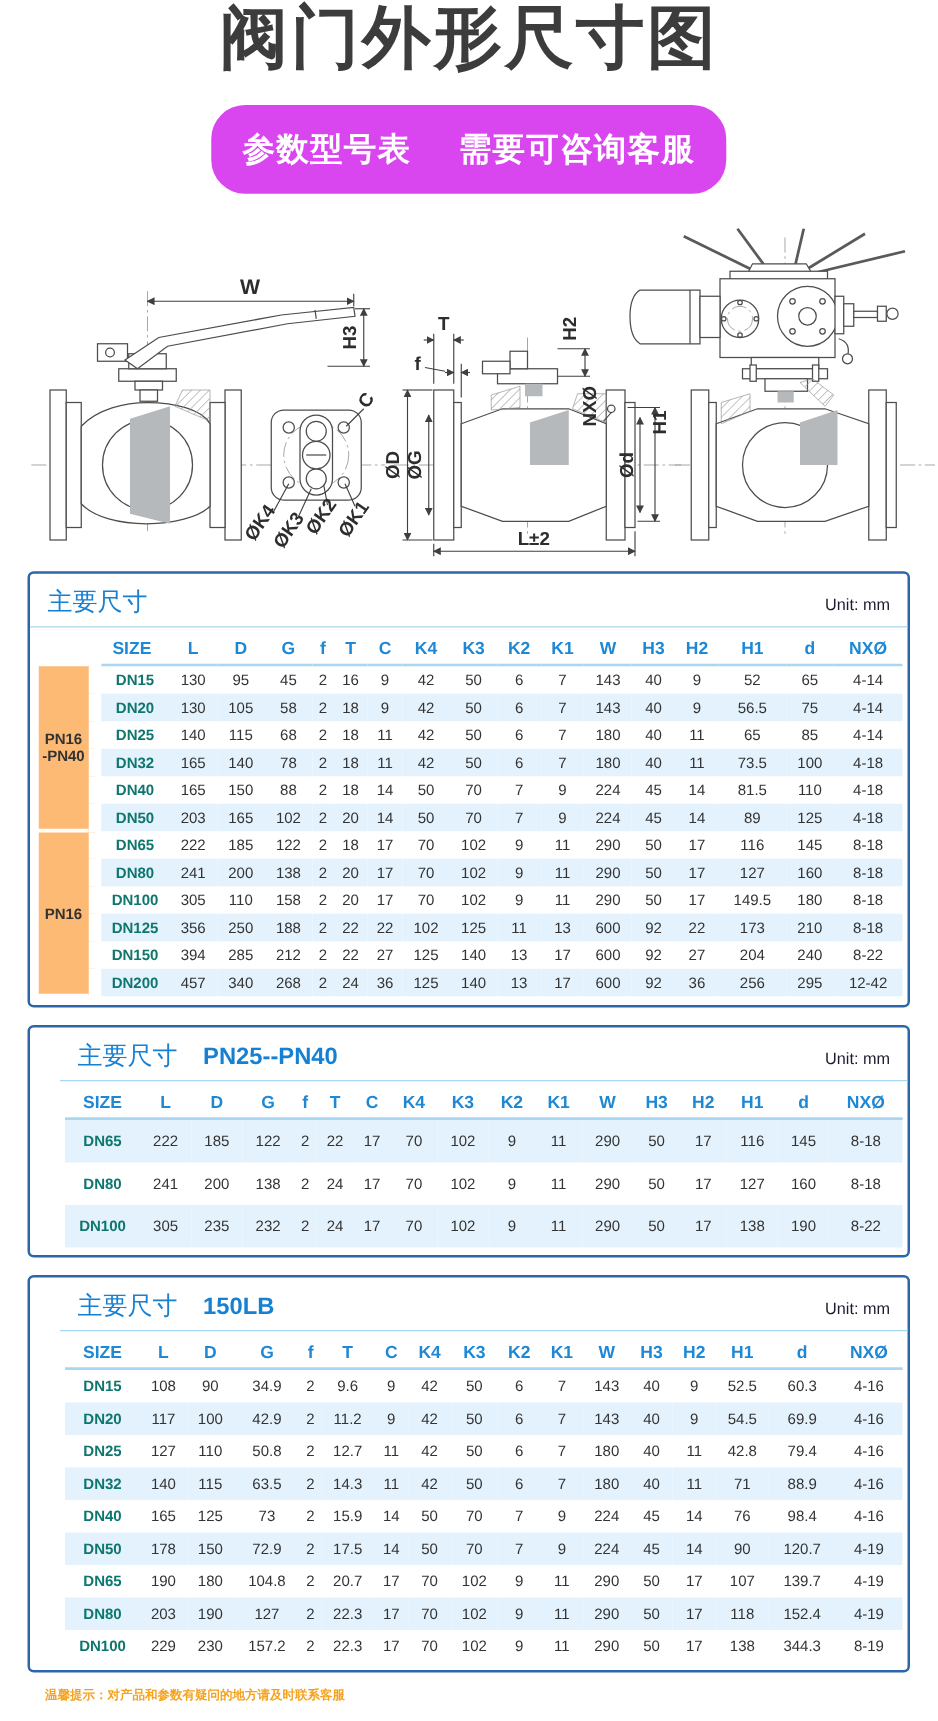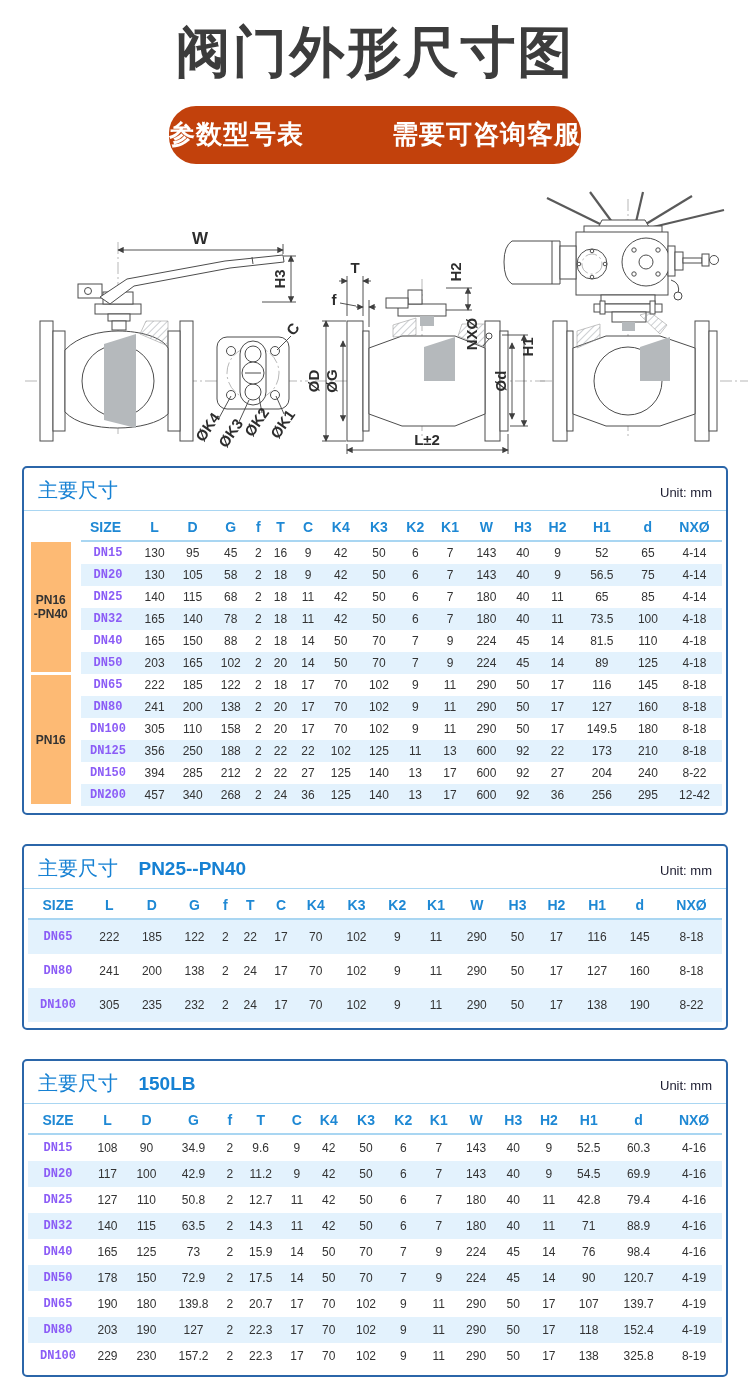--- a/index.html
+++ b/index.html
@@ -2,54 +2,54 @@
 <html><head>
 <meta charset="utf-8">
 <style>
   * { margin:0; padding:0; box-sizing:border-box; }
   html,body { background:#fff; }
   body {
     width:750px; height:1377px; margin:0 auto; position:relative; overflow:hidden;
     font-family:"Liberation Sans","DejaVu Sans",sans-serif; color:#333;
   }
   .page-title {
-    margin-top:22px; text-align:center;
+    text-align:center;
     font-size:55px; font-weight:800; color:#3c3c3c; letter-spacing:2px; line-height:1.1;
   }
   .banner {
-    width:412px; height:58px; margin:23px auto 0; background:#c2410c; border-radius:27px;
-    display:flex; align-items:center; justify-content:space-between; gap:38px;
+    width:412px; height:71px; margin:23px auto 0; background:#d946ef; border-radius:27px;
+    display:flex; align-items:center; justify-content:center; gap:38px;
     color:#fff; font-size:26px; font-weight:700; letter-spacing:1px;
   }
   .drawing { display:block; width:750px; height:282px; margin-top:20px; }
 
   .card {
     margin:0 22px; border:2px solid #2B66A9; border-radius:5px; background:#fff;
   }
-  .card + .card { margin-top:29px; }
+  .card + .card { margin-top:14px;padding-left:24px; }
   .card-head {
     display:flex; justify-content:space-between; align-items:baseline;
     padding:9px 14px 6px 14px; border-bottom:1px solid #A9D6F2;
   }
   .card-title { color:#1681D3; font-size:20px; font-weight:400; }
   .card-sub   { color:#1681D3; font-size:19px; font-weight:700; margin-left:16px; }
   .unit       { color:#1c1c30; font-size:13px; }
 
   table.dim { width:calc(100% - 8px); margin:2px 4px 6px 4px; border-collapse:collapse; text-align:center; }
   table.dim thead th {
     color:#1E88D4; font-size:14px; font-weight:700; padding:6px 2px 5px 2px;
     border-bottom:2px solid #A9D6F2; white-space:nowrap;
   }
   table.dim th.th-size { width:60px; }
   table.dim th.gcol { width:46px; border-bottom:2px solid #A9D6F2; }
   table.dim td { font-size:12px; color:#333; white-space:nowrap; }
   #tbl0 td { padding:4px 2px; }
   #tbl1 td { padding:10px 2px; }
   #tbl2 td { padding:6px 2px; }
-  table.dim td.size { font-weight:700; color:#8b5cf6;font-family:Liberation Mono, monospace; }
+  table.dim td.size { font-weight:700; color:#0f766e; }
   table.dim td.group {
     background:#fdba74; font-weight:600; color:#333; font-size:12px;
     border-right:10px solid #fff; border-left:3px solid #fff;
     border-top:3px solid #fff; border-bottom:3px solid #fff;
   }
   .stripe-even tbody tr:nth-child(even) td:not(.group) { background:#E3F2FD; }
   .stripe-odd  tbody tr:nth-child(odd)  td:not(.group) { background:#E3F2FD; }
 
   .footer-note { margin:11px 0 0 36px; color:#F5A31E; font-size:10px; font-weight:700; }
 
@@ -744,21 +744,21 @@
             <td>45</td>
             <td>14</td>
             <td>90</td>
             <td>120.7</td>
             <td>4-19</td>
           </tr>
           <tr>
             <td class="size">DN65</td>
             <td>190</td>
             <td>180</td>
-            <td>139.8</td>
+            <td>104.8</td>
             <td>2</td>
             <td>20.7</td>
             <td>17</td>
             <td>70</td>
             <td>102</td>
             <td>9</td>
             <td>11</td>
             <td>290</td>
             <td>50</td>
             <td>17</td>
@@ -794,21 +794,21 @@
             <td>22.3</td>
             <td>17</td>
             <td>70</td>
             <td>102</td>
             <td>9</td>
             <td>11</td>
             <td>290</td>
             <td>50</td>
             <td>17</td>
             <td>138</td>
-            <td>325.8</td>
+            <td>344.3</td>
             <td>8-19</td>
           </tr>
         </tbody>
     </table>
   </section>
 
   <div class="footer-note">温馨提示：对产品和参数有疑问的地方请及时联系客服</div>
 
 </div>
 

